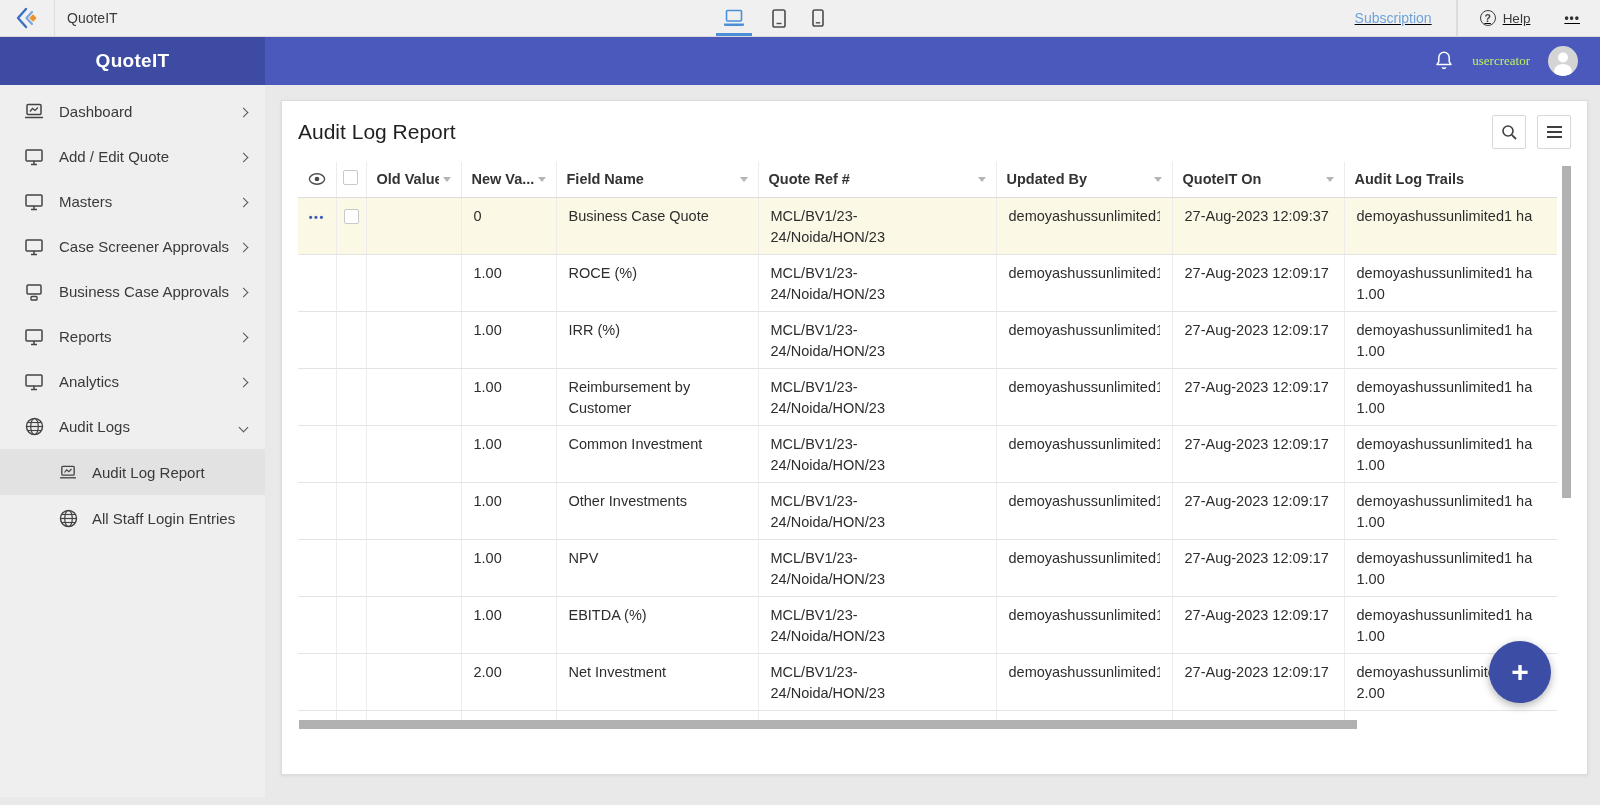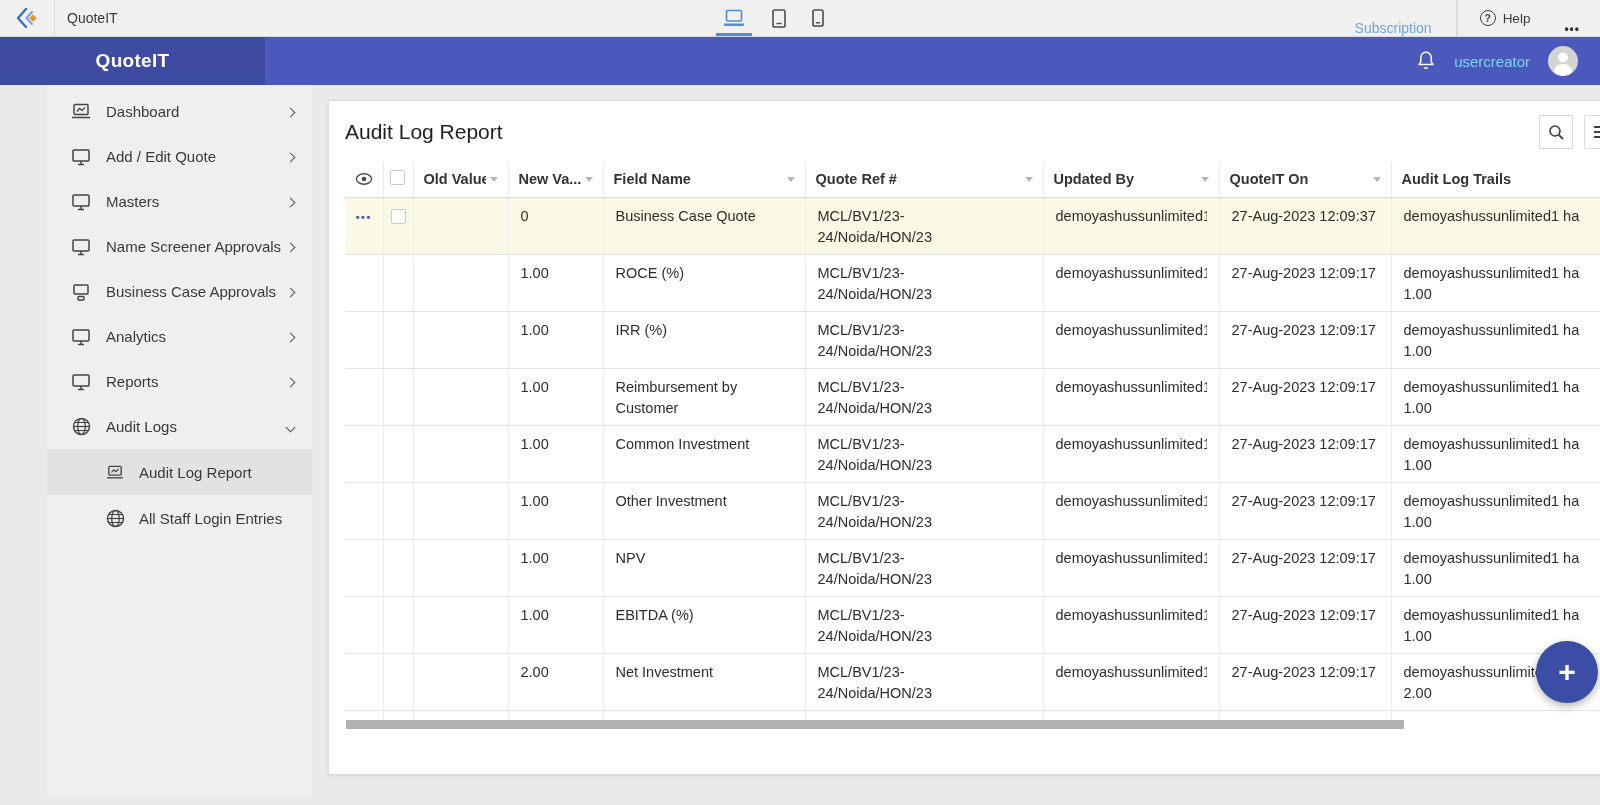--- a/index.html
+++ b/index.html
@@ -5,36 +5,36 @@
   * { margin:0; padding:0; box-sizing:border-box; }
   html,body { width:1600px; height:805px; overflow:hidden; font-family:"Liberation Sans", sans-serif; background:#e9e9e9; }
 
   
   .topbar { position:relative; height:37px; background:#f0f0f0; border-bottom:1px solid #d9d9d9; display:flex; align-items:center; }
   .logo-box { width:55px; height:100%; display:flex; align-items:center; justify-content:center; border-right:1px solid #ddd; }
   .topbar-appname { font-size:14px; color:#3a3a3a; margin-left:12px; }
   .device-icons { position:absolute; left:722px; top:0; height:100%; display:flex; align-items:center; gap:26px; }
   .device { position:relative; height:100%; display:flex; align-items:center; }
   .device.active::after { content:""; position:absolute; left:-6px; right:-6px; bottom:0; height:3px; background:#4c8fd9; }
-  .topbar-right { position:absolute; right:8px; top:0; height:100%; display:flex; align-items:flex-end; }
+  .topbar-right { position:absolute; right:8px; top:0; height:100%; display:flex; align-items:center;text-decoration:underline; }
   .tb-seg { display:flex; align-items:center; gap:7px; padding:0 22px; height:100%; font-size:13.5px; color:#3a3a3a; cursor:pointer; }
   .tb-divider { width:1px; height:100%; background:#dcdcdc; }
   .tb-link { color:#6fa3da; padding:0 24px; font-size:14px; cursor:pointer; }
   .tb-more { font-size:12px; letter-spacing:1px; color:#333; font-weight:bold; padding:0 12px; cursor:pointer; }
   .help-circle { width:16px; height:16px; border:1.4px solid #3f3f3f; border-radius:50%; display:flex; align-items:center; justify-content:center; font-size:10.5px; color:#3f3f3f; font-weight:bold; }
 
   
   .app-header { height:48px; display:flex; }
   .brand-cell { width:265px; background:#3d4ba3; color:#fff; display:flex; align-items:center; justify-content:center; font-size:19px; font-weight:bold; letter-spacing:.3px; }
   .header-main { flex:1; background:#4a59bb; display:flex; align-items:center; justify-content:flex-end; padding-right:22px; gap:18px; }
-  .username { color:#7dd3fc; font-size:15px; }
+  .username { color:#bef264; font-size:13px;font-family:Liberation Serif, serif; }
   .avatar { width:30px; height:30px; border-radius:50%; background:#d4d4d4; overflow:hidden; position:relative; cursor:pointer; }
 
   
-  .body-row { display:flex; height:712px;margin-left:47px; }
+  .body-row { display:flex; height:712px; }
   .sidebar { width:265px; background:#f0eff0; padding-top:4px; overflow:hidden; }
   .side-item { height:45px; display:flex; align-items:center; padding:0 18px 0 24px; cursor:pointer; }
   .side-item .lbl { flex:1; margin-left:15px; font-size:15px; color:#3a3a3a; }
   .side-sub { height:46px; display:flex; align-items:center; padding:0 18px 0 58px; cursor:pointer; }
   .side-sub .lbl { margin-left:14px; font-size:15px; color:#3a3a3a; }
   .side-sub.active { background:#e3e2e3; }
   .chev { width:7px; height:7px; border-right:1.6px solid #555; border-bottom:1.6px solid #555; transform:rotate(-45deg); margin-top:1px; }
   .chev.down { transform:rotate(45deg); }
   .sicon { width:20px; height:20px; flex:0 0 20px; display:flex; align-items:center; justify-content:center; }
 
@@ -178,21 +178,21 @@
     </div>
 
     <div class="side-item">
       <span class="sicon">
         <svg width="20" height="18" viewBox="0 0 20 18">
             <rect x="2" y="2" width="16" height="11" rx="1" fill="none" stroke="#444" stroke-width="1.5"></rect>
             <line x1="7" y1="16.5" x2="13" y2="16.5" stroke="#444" stroke-width="1.5"></line>
             <line x1="10" y1="13" x2="10" y2="16" stroke="#444" stroke-width="1.5"></line>
           </svg>
       </span>
-      <span class="lbl">Name Screener Approvals</span>
+      <span class="lbl">Case Screener Approvals</span>
       <span class="chev"></span>
     </div>
 
 
 
     <div class="side-item">
       <span class="sicon">
         <svg width="20" height="18" viewBox="0 0 20 18">
             <rect x="3" y="2" width="14" height="9" rx="1" fill="none" stroke="#444" stroke-width="1.5"></rect>
             <rect x="7" y="13.5" width="6" height="3.5" rx="0.8" fill="none" stroke="#444" stroke-width="1.4"></rect>
@@ -203,33 +203,33 @@
     </div>
 
     <div class="side-item">
       <span class="sicon">
         <svg width="20" height="18" viewBox="0 0 20 18">
             <rect x="2" y="2" width="16" height="11" rx="1" fill="none" stroke="#444" stroke-width="1.5"></rect>
             <line x1="7" y1="16.5" x2="13" y2="16.5" stroke="#444" stroke-width="1.5"></line>
             <line x1="10" y1="13" x2="10" y2="16" stroke="#444" stroke-width="1.5"></line>
           </svg>
       </span>
-      <span class="lbl">Analytics</span>
+      <span class="lbl">Reports</span>
       <span class="chev"></span>
     </div>
 
     <div class="side-item">
       <span class="sicon">
         <svg width="20" height="18" viewBox="0 0 20 18">
             <rect x="2" y="2" width="16" height="11" rx="1" fill="none" stroke="#444" stroke-width="1.5"></rect>
             <line x1="7" y1="16.5" x2="13" y2="16.5" stroke="#444" stroke-width="1.5"></line>
             <line x1="10" y1="13" x2="10" y2="16" stroke="#444" stroke-width="1.5"></line>
           </svg>
       </span>
-      <span class="lbl">Reports</span>
+      <span class="lbl">Analytics</span>
       <span class="chev"></span>
     </div>
 
     <div class="side-item">
       <span class="sicon">
         <svg width="19" height="19" viewBox="0 0 19 19">
             <circle cx="9.5" cy="9.5" r="8" fill="none" stroke="#444" stroke-width="1.4"></circle>
             <ellipse cx="9.5" cy="9.5" rx="3.8" ry="8" fill="none" stroke="#444" stroke-width="1.2"></ellipse>
             <line x1="1.5" y1="9.5" x2="17.5" y2="9.5" stroke="#444" stroke-width="1.2"></line>
             <line x1="2.5" y1="5.5" x2="16.5" y2="5.5" stroke="#444" stroke-width="1.1"></line>
@@ -464,21 +464,21 @@
                   <div>1.00</div>
                 </td>
   </tr>
 
   <tr>
     <td class="c-center"></td>
     <td class="c-center"></td>
     <td></td>
     <td>1.00</td>
     <td>
-                  <div class="wrap-field">Other Investment</div>
+                  <div class="wrap-field">Other Investments</div>
                 </td>
     <td>
                   <div class="wrap-ref">MCL/BV1/23-24/Noida/HON/23</div>
                 </td>
     <td>
                   <div class="nowrap">demoyashussunlimited1</div>
                 </td>
     <td>
                   <div class="nowrap">27-Aug-2023 12:09:17</div>
                 </td>

